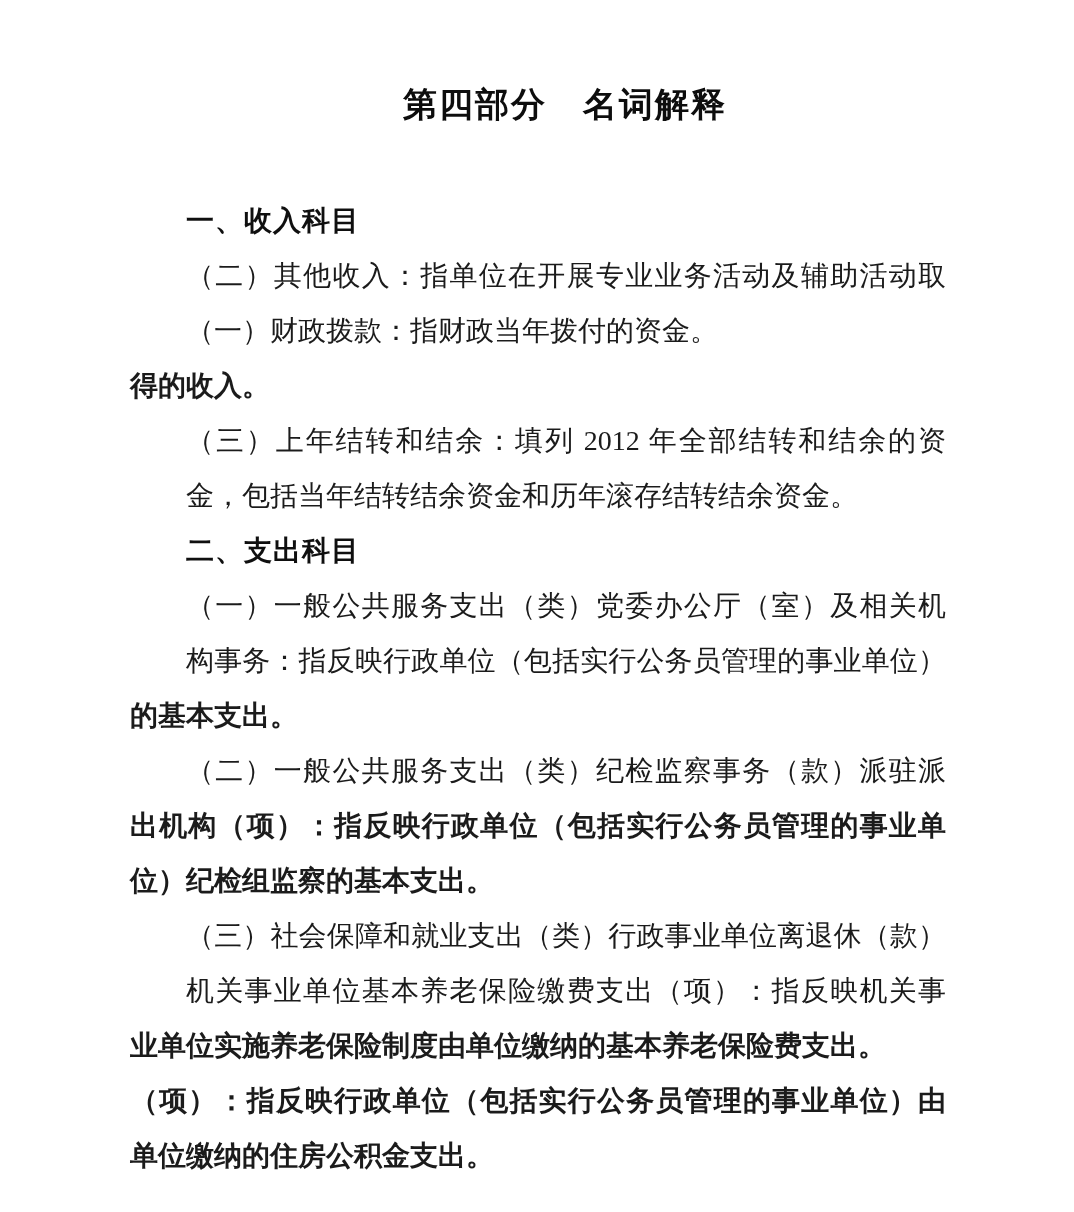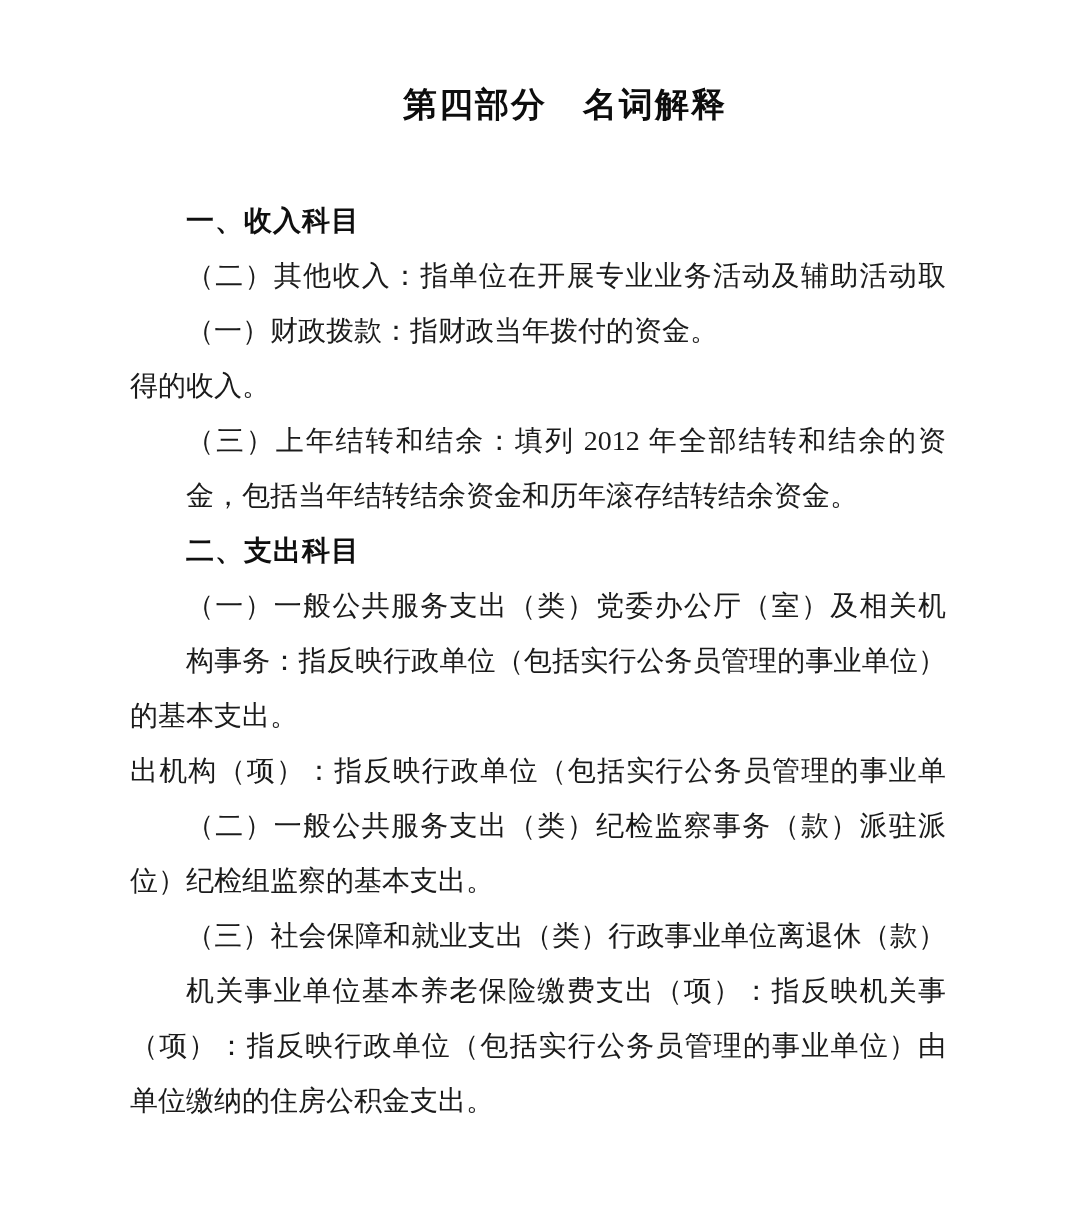--- a/index.html
+++ b/index.html
@@ -44,40 +44,41 @@
   .line.heading {
     font-family: "Liberation Sans", sans-serif;
     font-weight: 700;
     color: #0f0f0f;
     letter-spacing: 1px;
   }
   .line.justify {
     text-align: justify;
     text-align-last: justify;
   }
-  .indent-0 { padding-left: 0; }
+  .indent-0 { padding-left: 0; font-weight: bold; }
   .indent-2 { padding-left: 56px; }
 </style>
 </head>
 <body>
 
 <div class="page">
   <div class="doc-title">第四部分　名词解释</div>
   <div class="content">
       <div class="line indent-2 heading">一、收入科目</div>
       <div class="line indent-2 justify">（二）其他收入：指单位在开展专业业务活动及辅助活动取</div>
       <div class="line indent-2">（一）财政拨款：指财政当年拨付的资金。</div>
       <div class="line indent-0">得的收入。</div>
       <div class="line indent-2 justify">（三）上年结转和结余：填列 2012 年全部结转和结余的资</div>
       <div class="line indent-2">金，包括当年结转结余资金和历年滚存结转结余资金。</div>
       <div class="line indent-2 heading">二、支出科目</div>
       <div class="line indent-2 justify">（一）一般公共服务支出（类）党委办公厅（室）及相关机</div>
       <div class="line indent-2 justify">构事务：指反映行政单位（包括实行公务员管理的事业单位）</div>
       <div class="line indent-0">的基本支出。</div>
+      <div class="line indent-2 justify">（二）一般公共服务支出（类）纪检监察事务（款）派驻派</div>
       <div class="line indent-0 justify">出机构（项）：指反映行政单位（包括实行公务员管理的事业单</div>
-      <div class="line indent-2 justify">（二）一般公共服务支出（类）纪检监察事务（款）派驻派</div>
       <div class="line indent-0">位）纪检组监察的基本支出。</div>
       <div class="line indent-2 justify">（三）社会保障和就业支出（类）行政事业单位离退休（款）</div>
       <div class="line indent-2 justify">机关事业单位基本养老保险缴费支出（项）：指反映机关事</div>
+      <div class="line indent-0">业单位实施养老保险制度由单位缴纳的基本养老保险费支出。</div>
       <div class="line indent-0 justify">（项）：指反映行政单位（包括实行公务员管理的事业单位）由</div>
       <div class="line indent-0">单位缴纳的住房公积金支出。</div>
     </div>
 </div>
 
 </body></html>

